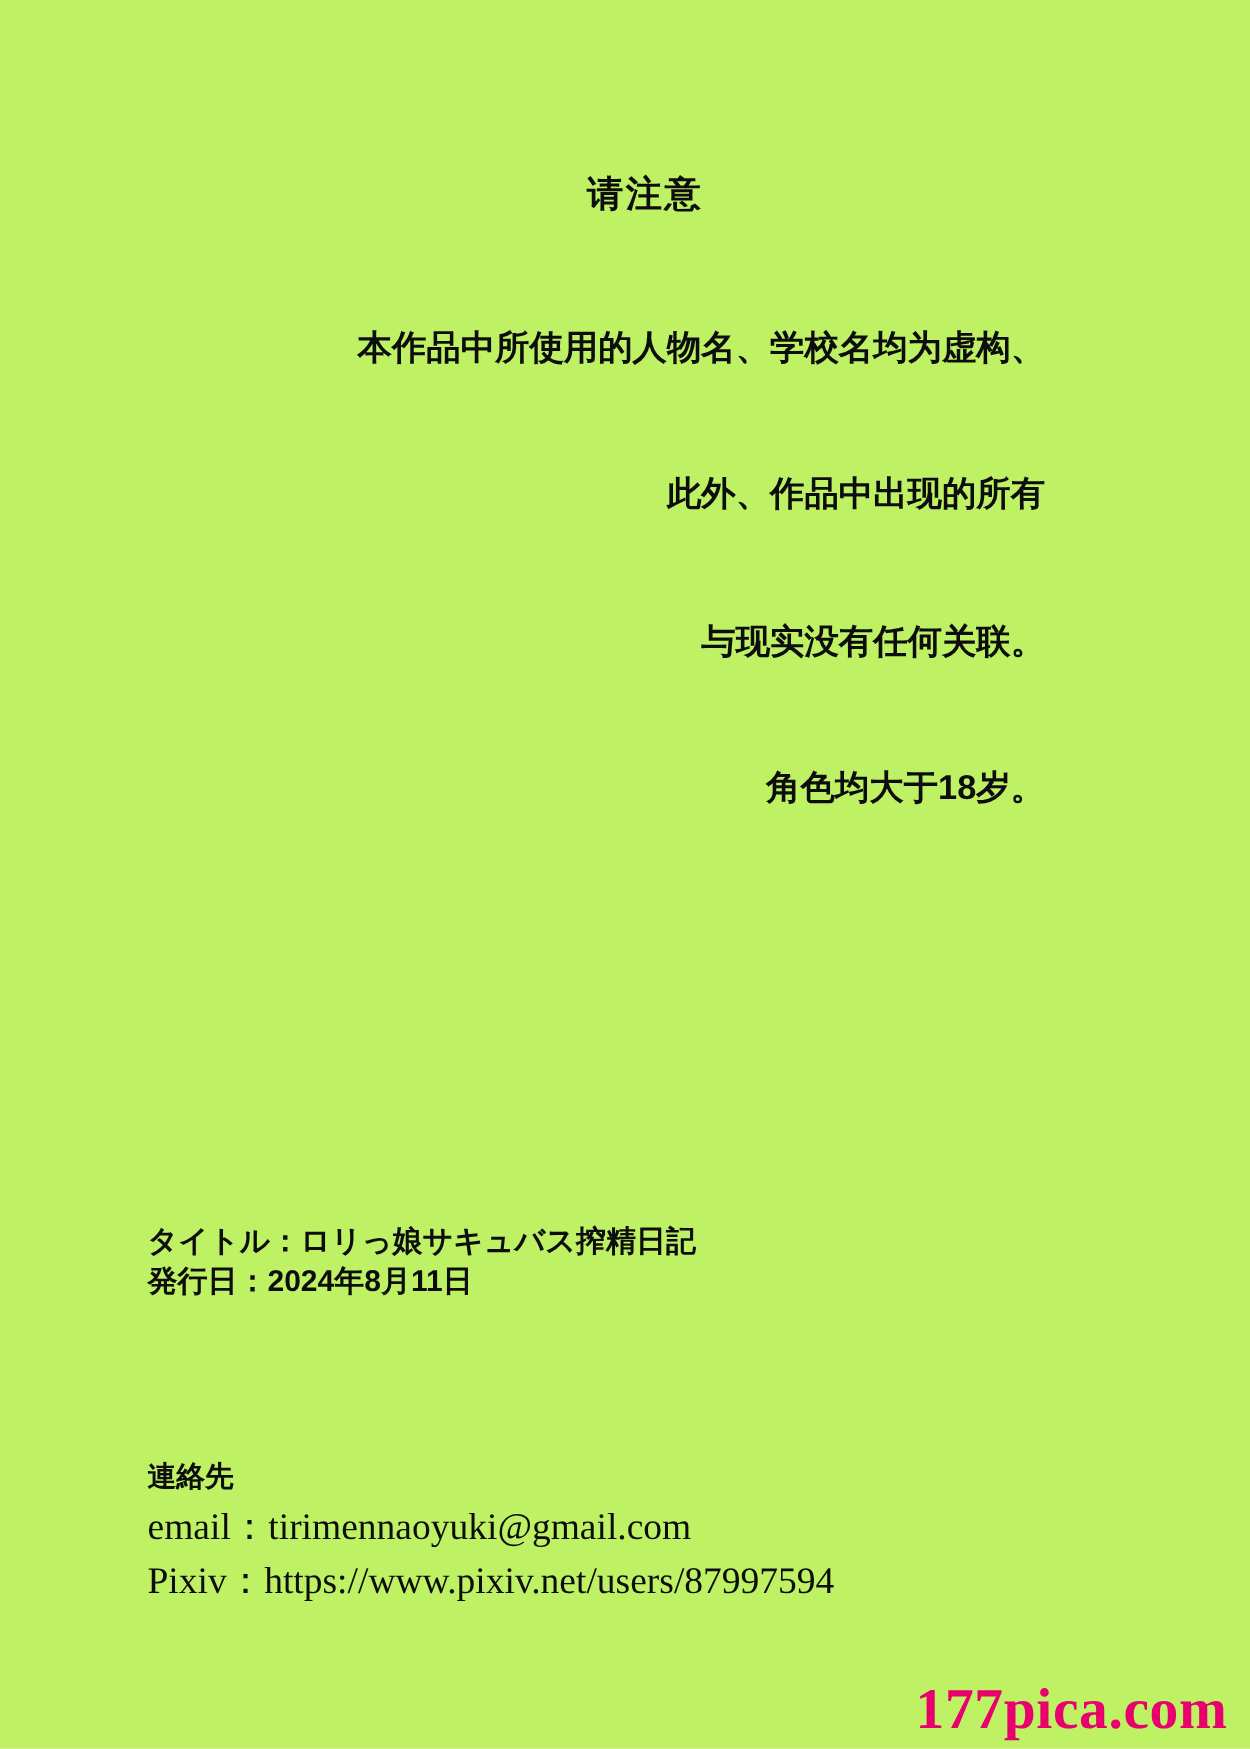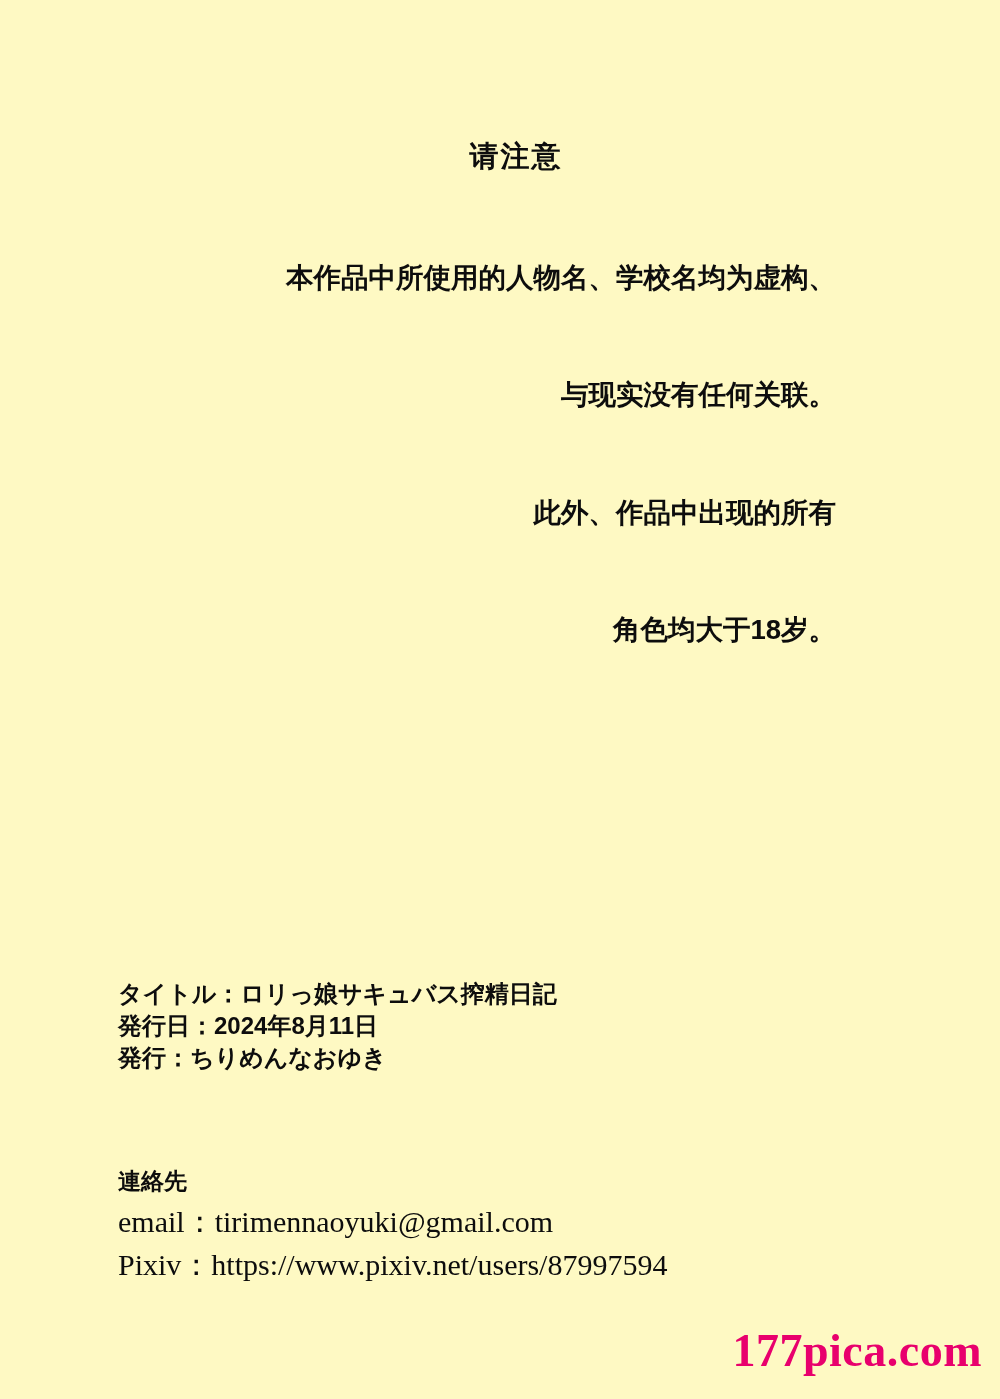--- a/index.html
+++ b/index.html
@@ -12,21 +12,21 @@
     height: 1399px;
     position: relative;
     font-family: "Liberation Sans", sans-serif;
     color: #111111;
     overflow: hidden;
   }
 
   .page {
     position: absolute;
     inset: 0;
-    background: #fef9c3;
+    background: #bef264;
   }
 
   
   .notice {
     position: absolute;
     left: 196px;
     top: 138px;
     width: 640px;
   }
   .notice-title {
@@ -109,48 +109,47 @@
     font-weight: bold;
     line-height: 1.3;
     margin: 0;
     color: #0d0d0d;
   }
 
   
   .watermark {
     position: absolute;
     right: 18px;
-    bottom: 22px;
+    bottom: 6px;
     font-family: "Liberation Serif", serif;
     font-size: 46px;
     font-weight: bold;
     letter-spacing: 0.5px;
     color: #e8006d;
     white-space: nowrap;
   }
 </style>
 </head>
 <body>
 
 <div class="page">
 
   <section class="notice">
     <h1 class="notice-title">请注意</h1>
     <div class="notice-body">
       <span class="notice-line">本作品中所使用的人物名、学校名均为虚构、</span>
+      <span class="notice-line">此外、作品中出现的所有</span>
       <span class="notice-line">与现实没有任何关联。</span>
-      <span class="notice-line">此外、作品中出现的所有</span>
       <span class="notice-line">角色均大于18岁。</span>
     </div>
   </section>
 
   <section class="colophon">
     <span class="colophon-line">タイトル：ロリっ娘サキュバス搾精日記</span>
     <span class="colophon-line">発行日：2024年8月11日</span>
-    <span class="colophon-line">発行：ちりめんなおゆき</span>
   </section>
 
   <section class="contact">
     <h2 class="contact-heading">連絡先</h2>
     <span class="contact-line">email：tirimennaoyuki@gmail.com</span>
     <span class="contact-line">Pixiv：https://www.pixiv.net/users/87997594</span>
   </section>
 
 
   <div class="watermark" style="color: rgb(232, 0, 109);">177pica.com</div>

